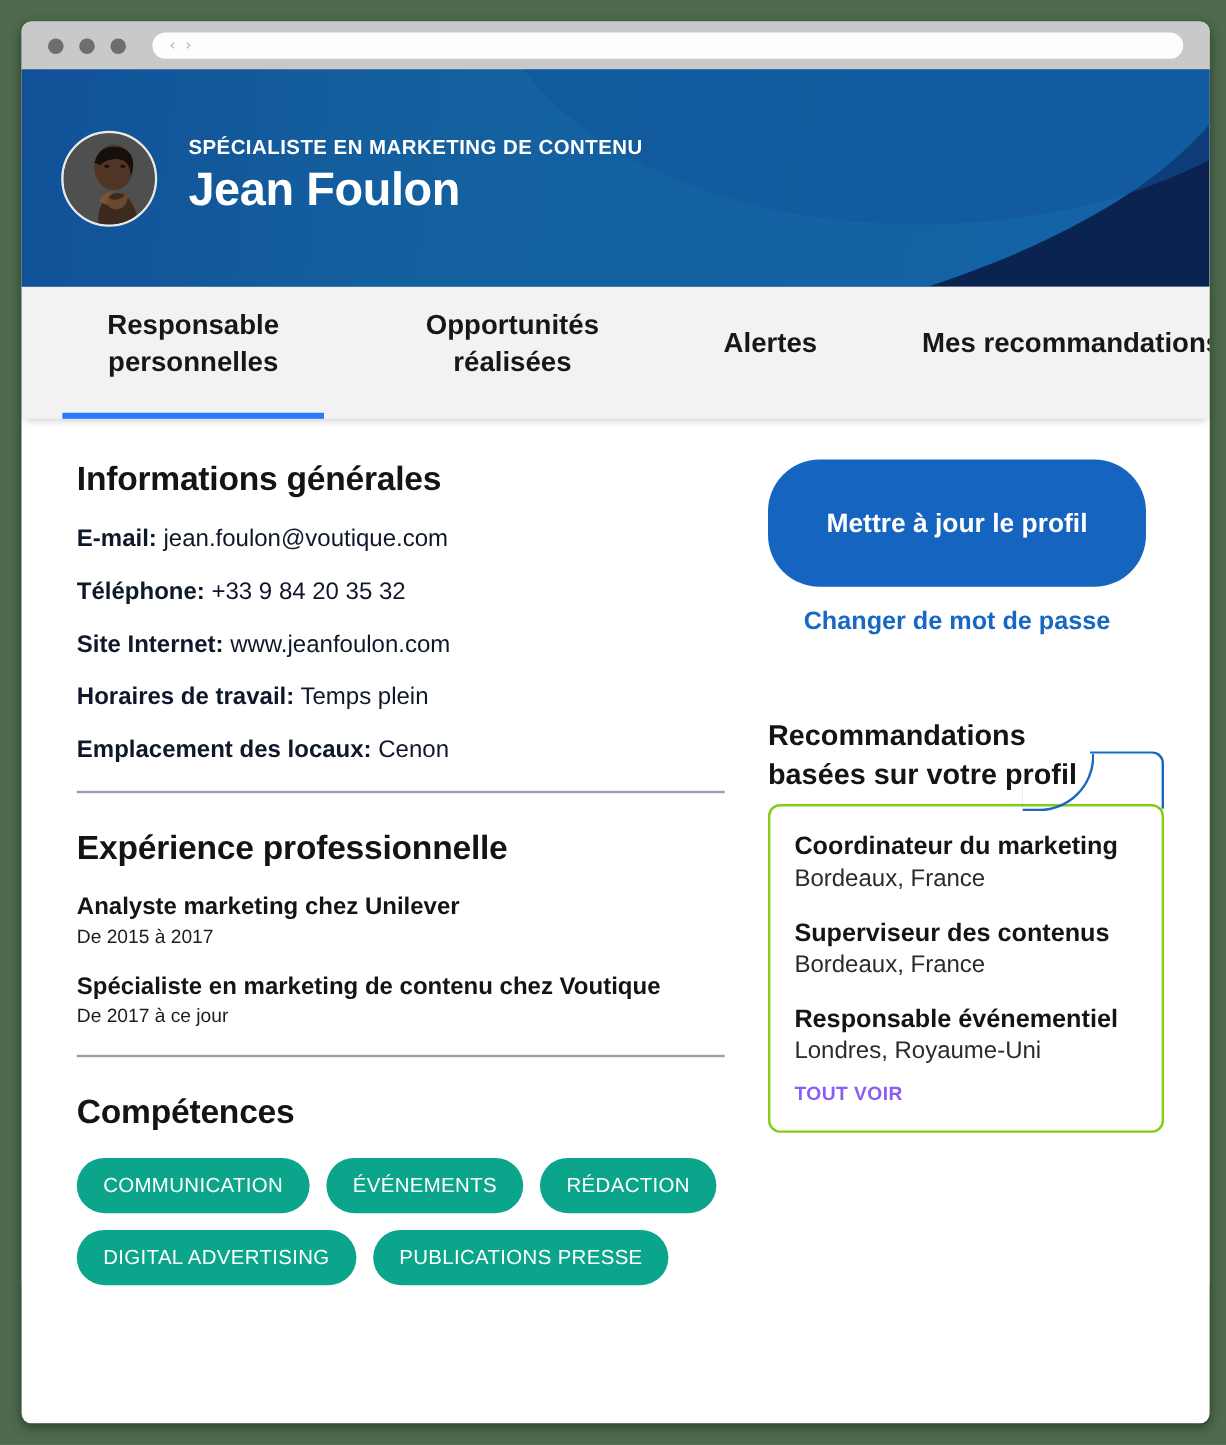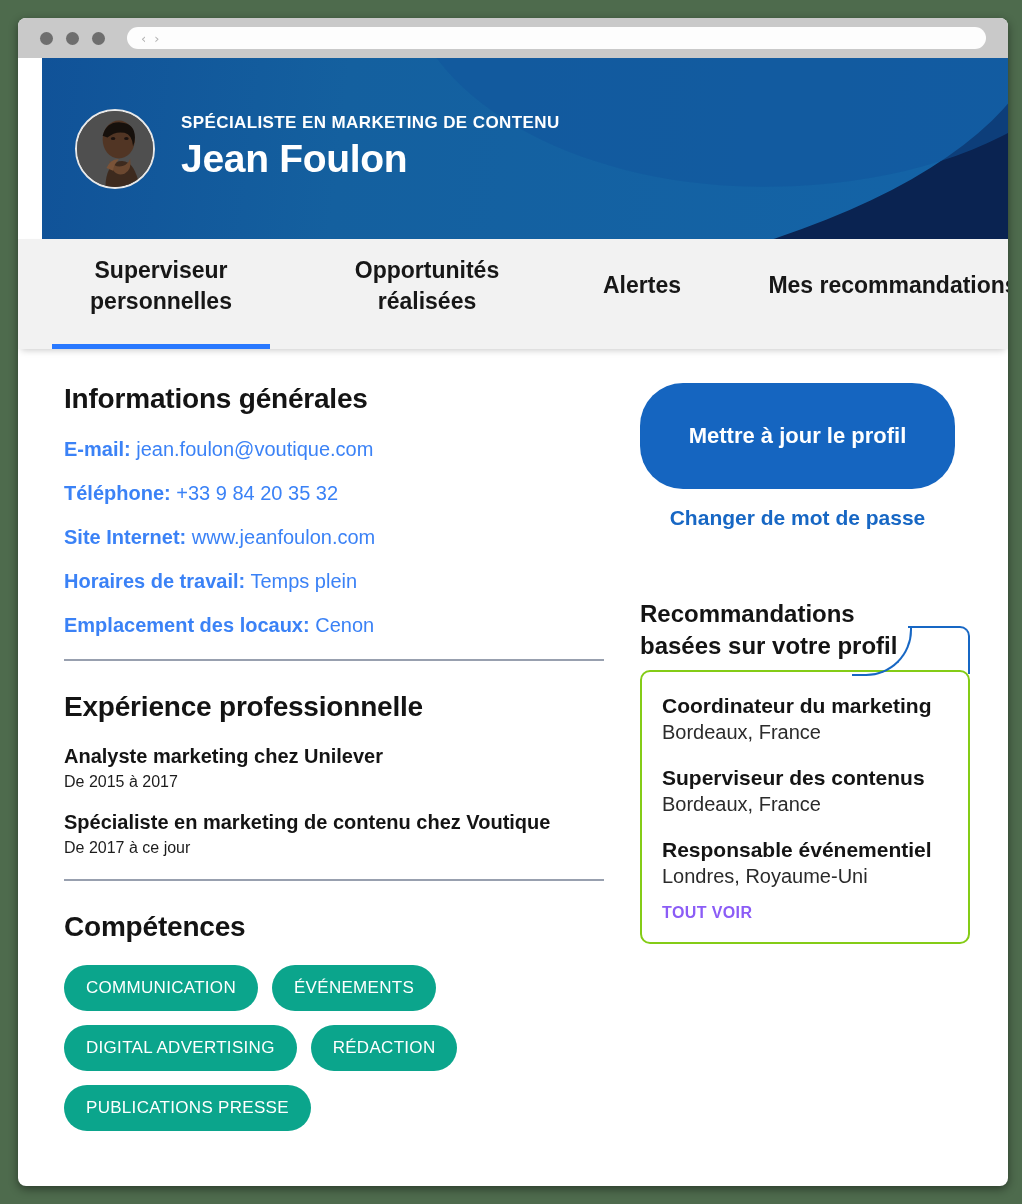--- a/index.html
+++ b/index.html
@@ -46,21 +46,20 @@
     font-size: 13px; color: #b2b2b2; letter-spacing: 2px;
     font-family: "DejaVu Sans", sans-serif;
   }
 
   
   .hero {
     position: relative;
     height: 181px;
     background: #0a2351;
     overflow: hidden;
-    margin-left: 24px;
   }
   .hero-wave {
     position: absolute;
     right: -40px; top: -230px;
     width: 1150px; height: 470px;
     background: linear-gradient(100deg, #0e4a94 0%, #14609f 40%, #1464a8 100%);
     border-radius: 0 0 55% 42%;
     transform: rotate(-3.2deg);
   }
   .hero-wave2 {
@@ -151,21 +150,21 @@
   h2.section-title {
     font-size: 28px;
     font-weight: bold;
     color: #141414;
     letter-spacing: -0.2px;
     margin-bottom: 22px;
   }
 
   .info-row {
     font-size: 20px;
-    color: #3b82f6;
+    color: #0f172a;
     margin-bottom: 20px;
     line-height: 1.2;
   }
   .info-row .k { font-weight: bold; }
   .info-row .v { font-weight: normal; }
 
   .divider {
     height: 2px;
     background: #98a0af;
     margin: 22px 0 30px 0;
@@ -298,21 +297,21 @@
       </div>
       <div class="hero-text">
         <div class="hero-role">SPÉCIALISTE EN MARKETING DE CONTENU</div>
         <div class="hero-name">Jean Foulon</div>
       </div>
     </div>
   </div>
 
   <div class="tabs">
     <div class="tab t1 active">
-      <span>Superviseur personnelles</span>
+      <span>Responsable personnelles</span>
     </div>
     <div class="tab t2">
       <span>Opportunités réalisées</span>
     </div>
     <div class="tab t3">
       <span>Alertes</span>
     </div>
     <div class="tab t4">
       <span>Mes recommandations</span>
     </div>
@@ -358,22 +357,22 @@
         <div class="exp-dates">De 2017 à ce jour</div>
       </div>
 
       <div class="divider"></div>
 
       <h2 class="section-title">Compétences</h2>
 
       <div class="skills">
         <span class="skill-tag">COMMUNICATION</span>
         <span class="skill-tag">ÉVÉNEMENTS</span>
+        <span class="skill-tag">RÉDACTION</span>
         <span class="skill-tag">DIGITAL ADVERTISING</span>
-        <span class="skill-tag">RÉDACTION</span>
         <span class="skill-tag">PUBLICATIONS PRESSE</span>
       </div>
     </div>
 
     <div class="col-right">
 
       <button class="btn-primary">Mettre à jour le profil</button>
 
       <a class="link-pw">Changer de mot de passe</a>
 

